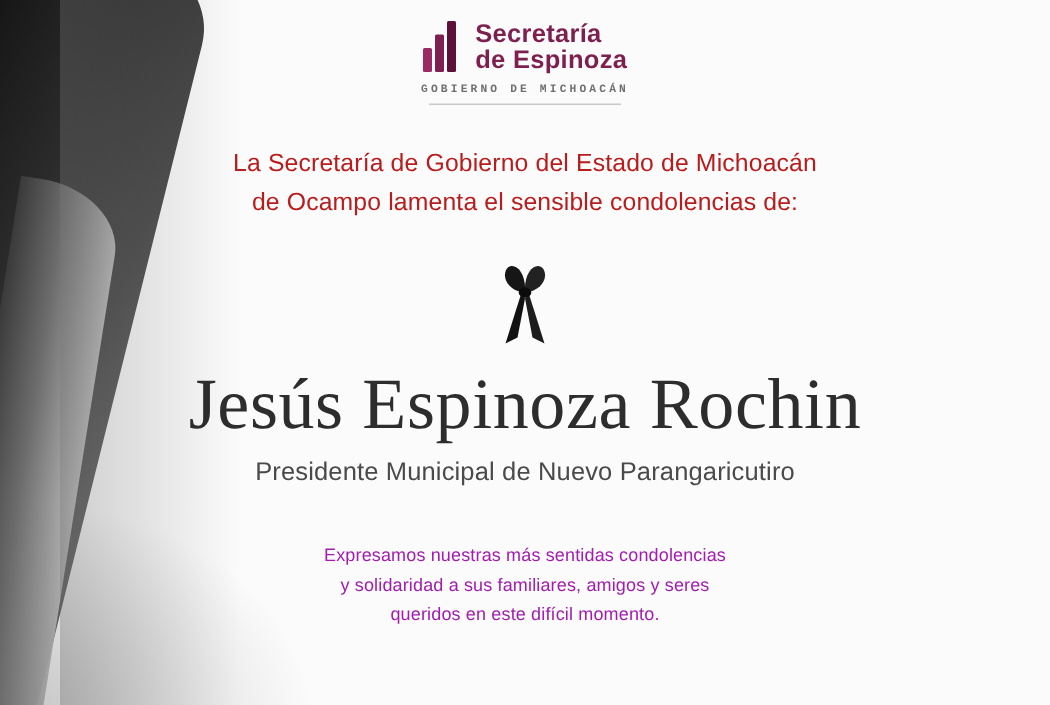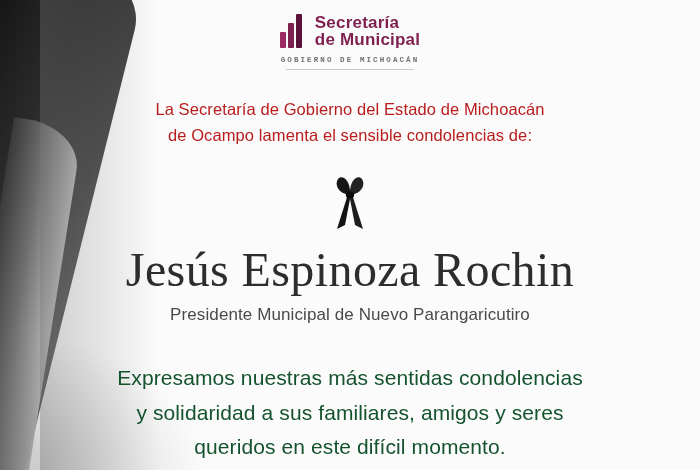--- a/index.html
+++ b/index.html
@@ -153,22 +153,22 @@
   .role {
     margin-top: 10px;
     font-size: 17px;
     color: #4a4a4a;
     letter-spacing: .1px;
   }
 
   
   .message {
     margin-top: 36px;
-    font-size: 21px;
-    color: #14532d;
+    font-size: 12px;
+    color: #a21caf;
     line-height: 1.62;
     letter-spacing: .1px;
   }
 </style>
 </head>
 <body>
 
 <div class="card">
 
   <div class="ribbon-left"></div>
@@ -180,21 +180,21 @@
 
     <div class="logo-block">
       <div class="logo-row">
         <div class="logo-mark">
           <span class="bar b1"></span>
           <span class="bar b2"></span>
           <span class="bar b3"></span>
         </div>
         <div class="logo-text">
           <div class="l1">Secretaría</div>
-          <div class="l2">de Municipal</div>
+          <div class="l2">de Espinoza</div>
         </div>
       </div>
       <div class="logo-sub">GOBIERNO DE MICHOACÁN</div>
       <div class="logo-rule"></div>
     </div>
 
     <div class="intro">
       <div>La Secretaría de Gobierno del Estado de Michoacán</div>
       <div>de Ocampo lamenta el sensible condolencias de:</div>
     </div>

